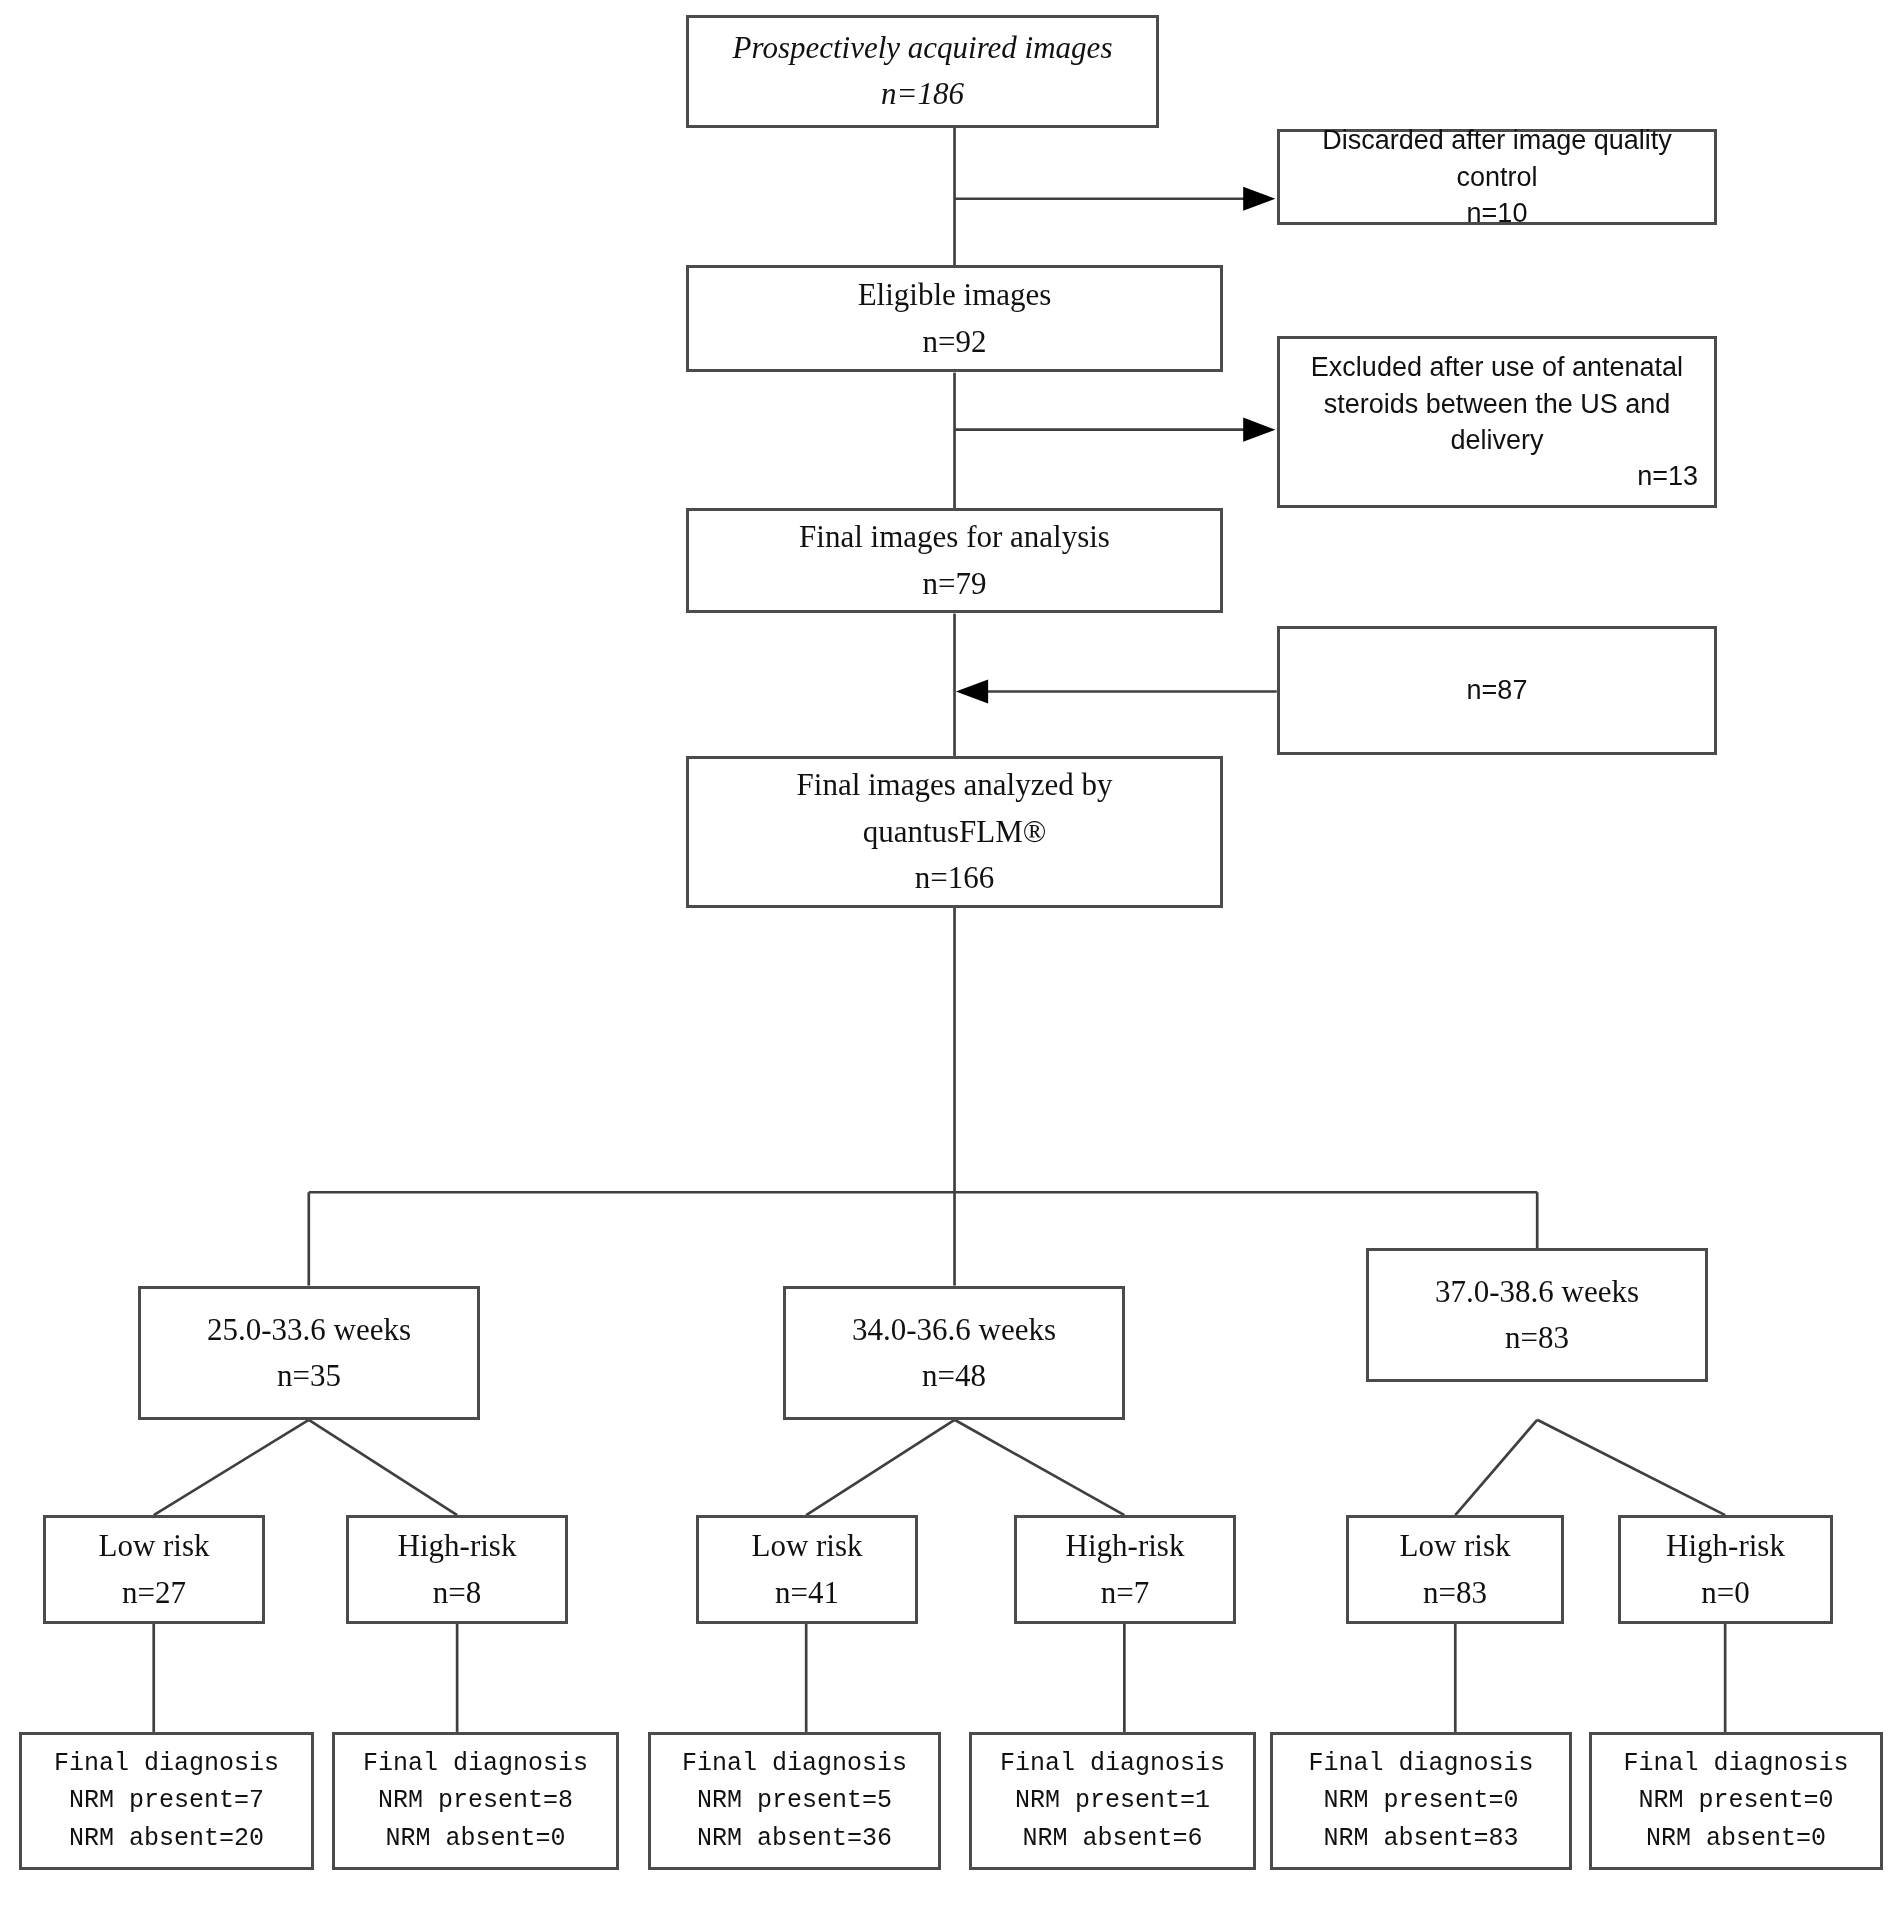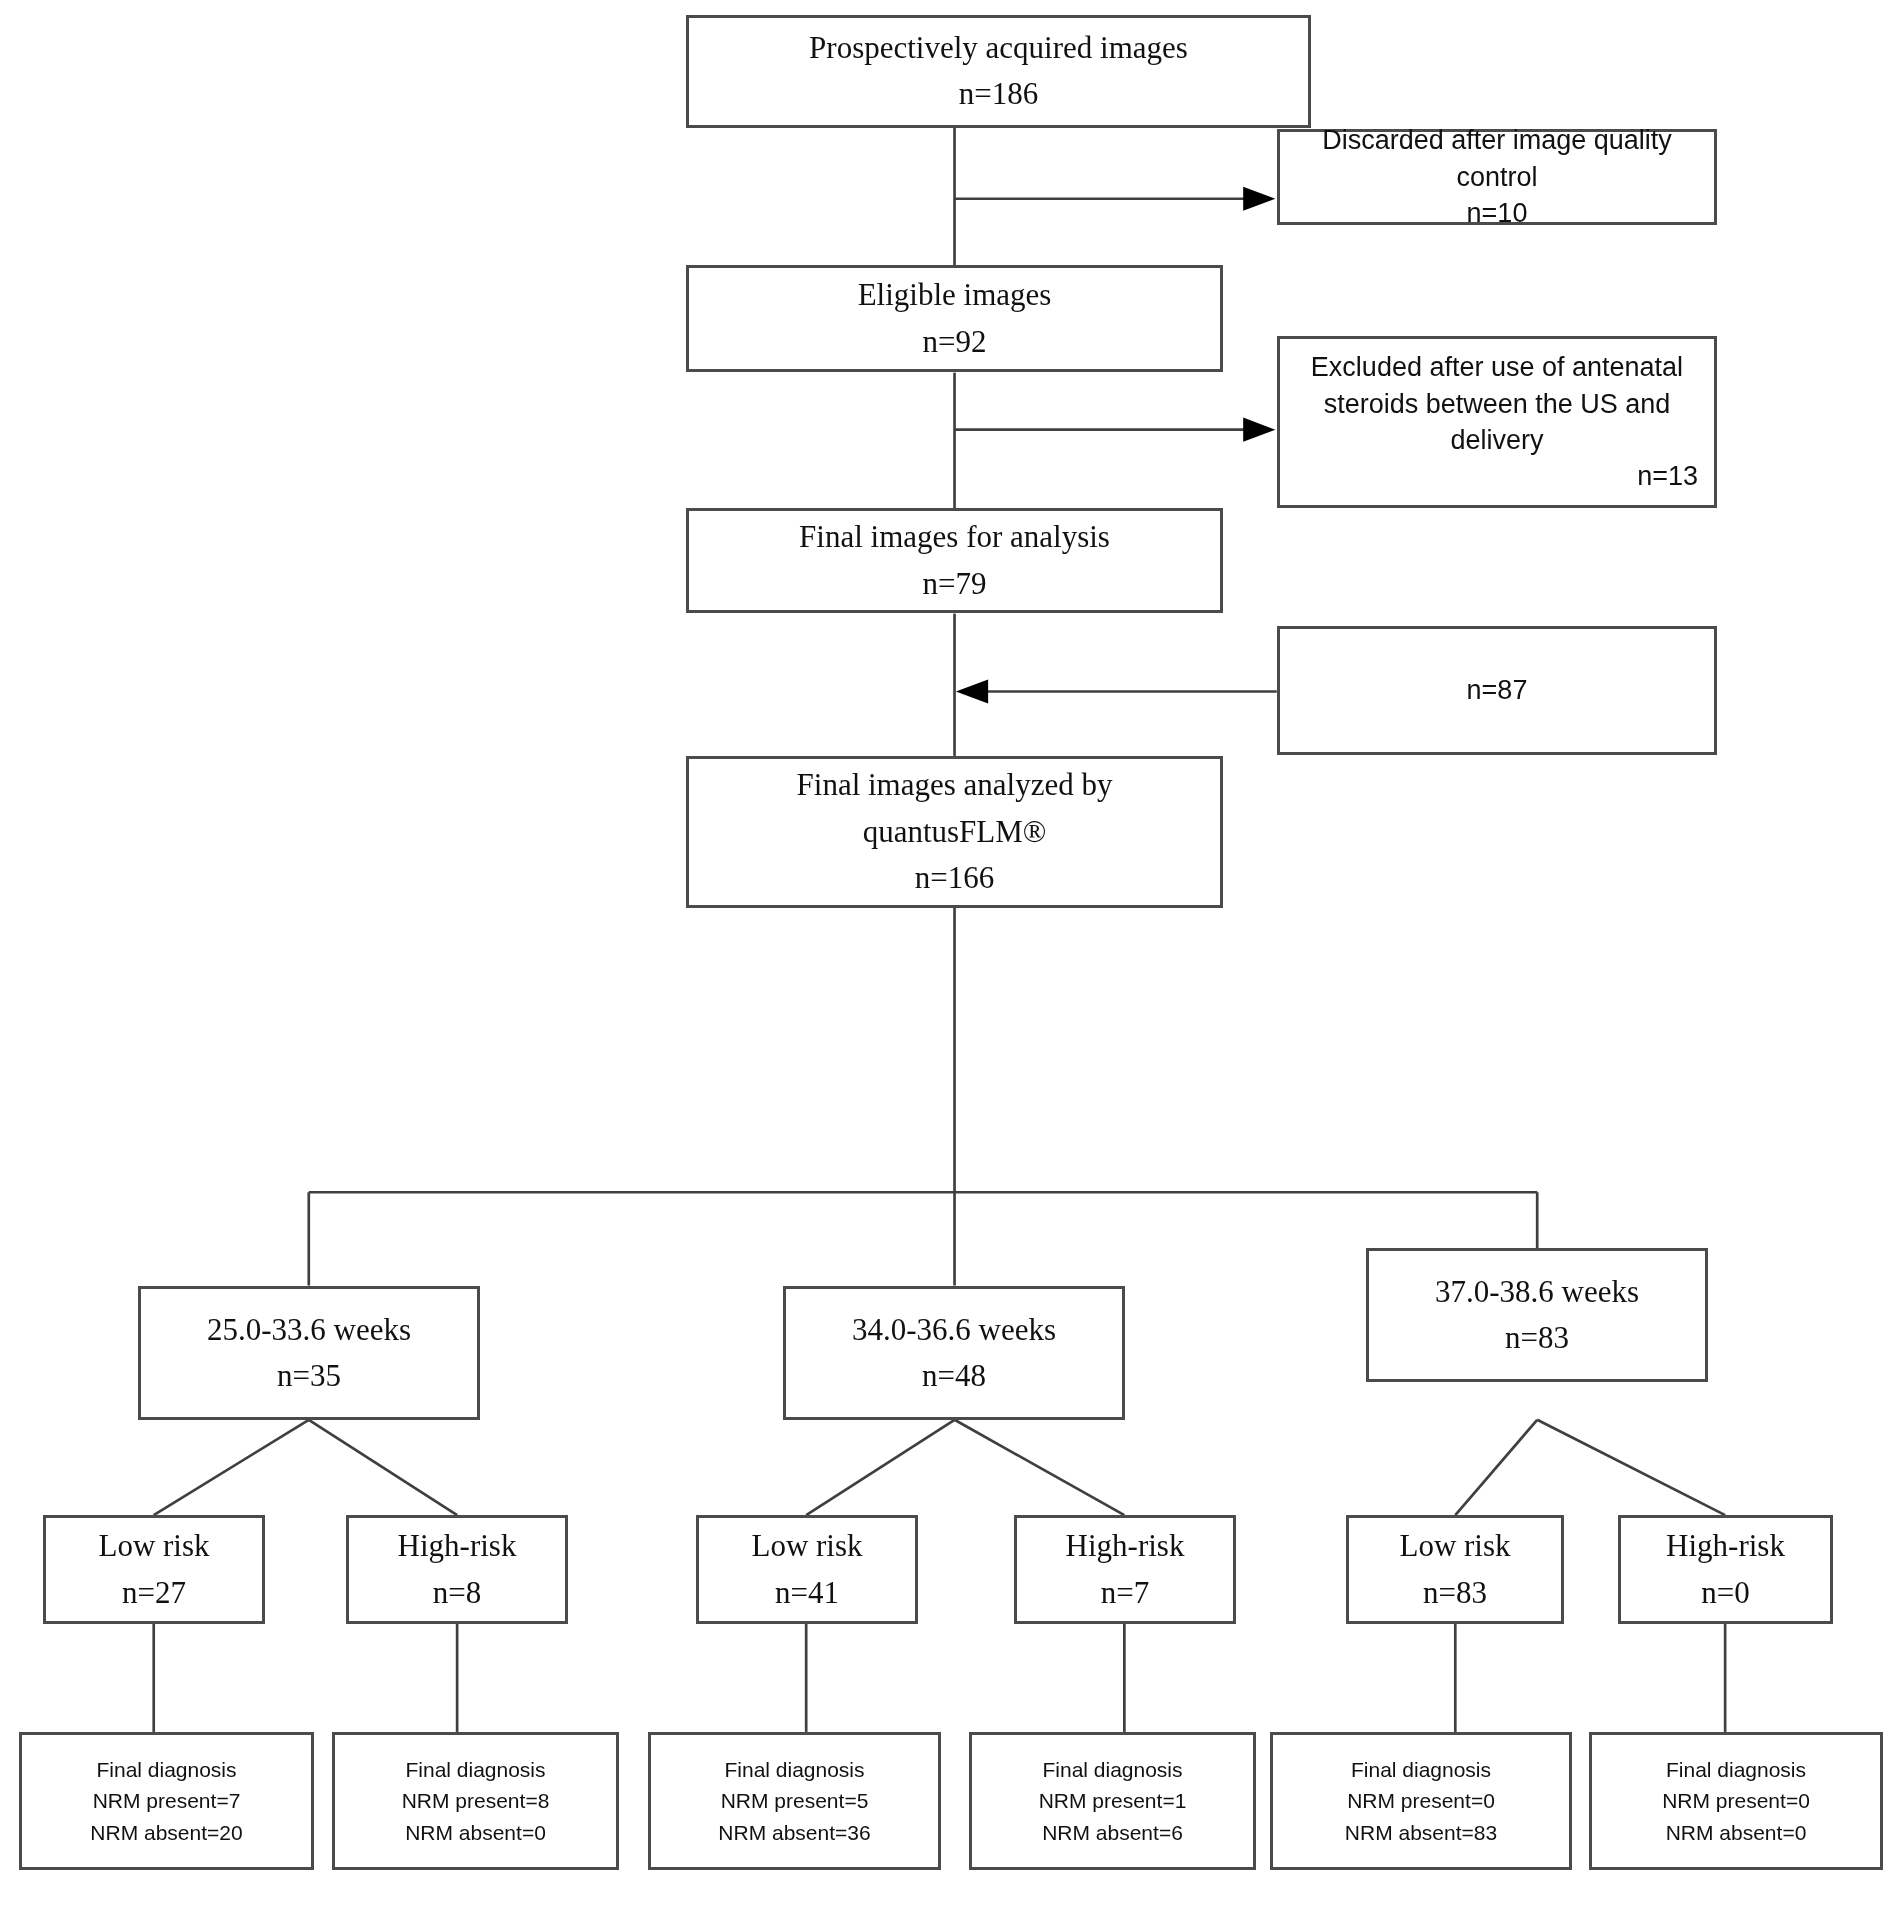--- a/index.html
+++ b/index.html
@@ -37,27 +37,27 @@
     font-family: "Liberation Serif", serif;
     font-size: 31px;
   }
   .sans-box {
     font-family: "Liberation Sans", sans-serif;
     font-size: 27px;
     line-height: 1.35;
     padding: 5.4px 16px;
   }
   .dx-box {
-    font-family: Liberation Sans, sans-serif;
-    font-size: 21px;
+    font-family: Liberation Mono, monospace;
+    font-size: 25px;
     line-height: 1.5;
     text-align: right;
   }
   
-  #box-prospective   { left: 686px; top: 14.8px;   width: 625px; height: 113px; }
+  #box-prospective   { left: 686px; top: 14.8px;   width: 473px; height: 113px; font-style: italic; }
   #box-discarded     { left: 1277px; top: 129px;  width: 440px; height: 96px; }
   #box-eligible      { left: 686px; top: 265px;  width: 537px; height: 107px; }
   #box-excluded      { left: 1277px; top: 336px;  width: 440px; height: 172px; align-items: flex-end; }
   #box-final-analysis{ left: 686px; top: 508px;  width: 537px; height: 105px; }
   #box-included      { left: 1277px; top: 626px;  width: 440px; height: 129px; }
   #box-quantus       { left: 686px; top: 756px; width: 537px; height: 152px; }
   
   #box-weeks-g1 { left: 138px;  top: 1286px; width: 342px; height: 134px; }
   #box-weeks-g2 { left: 783px; top: 1286px; width: 342px; height: 134px; }
   #box-weeks-g3 { left: 1366px; top: 1248px; width: 342px; height: 134px; }

